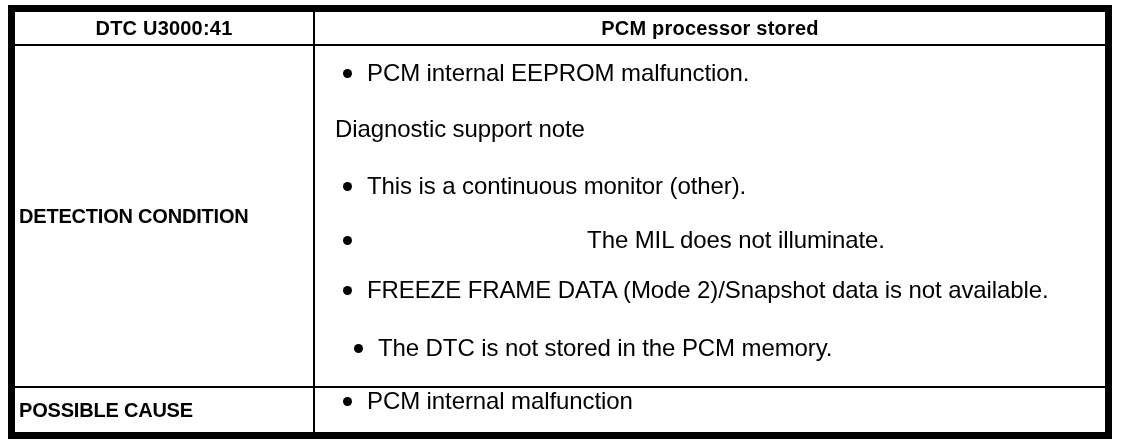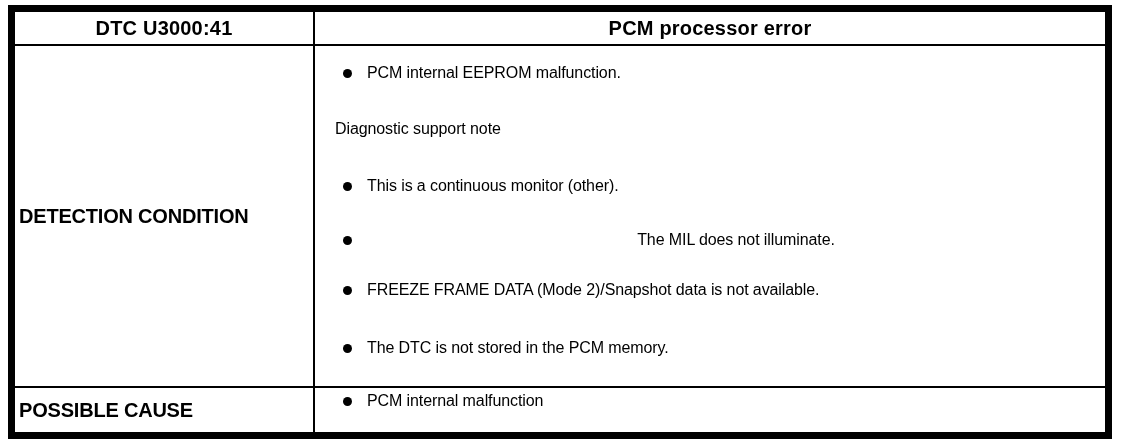--- a/index.html
+++ b/index.html
@@ -86,21 +86,21 @@
     padding: 0;
   }
   ul.bullets {
     list-style: none;
     margin: 0;
     padding: 0;
   }
   ul.bullets > li {
     position: relative;
     padding-left: 52px;
-    font-size: 16px;
+    font-size: 24px;
     line-height: 26px;
     letter-spacing: -0.1px;
   }
   ul.bullets > li .dot {
     position: absolute;
     left: 28px;
     top: 9px;
     width: 9px;
     height: 9px;
     border-radius: 50%;
@@ -110,40 +110,40 @@
     font-weight: normal;
     padding-left: 20px;
   }
 
   
   .detect-list > li.b1 { margin-top: 14px; }
   .detect-list > li.note { margin-top: 30px; }
   .detect-list > li.b2 { margin-top: 31px; }
   .detect-list > li.b3 { margin-top: 28px; text-align: center; }
   .detect-list > li.b4 { margin-top: 24px; }
-  .detect-list > li.b5 { margin-top: 32px; }
+  .detect-list > li.b5 { margin-top: 32px; margin-left: 11px; }
 
   .cause-list > li.c1 { }
 </style>
 </head>
 <body>
 
 <div class="page">
 
   <div class="dtc-table">
     <table>
       <colgroup>
         <col class="label-col">
         <col>
       </colgroup>
       <tbody>
 
         <tr class="row-header">
           <td class="hdr-cell" style="height: 32px;">DTC U3000:41</td>
-          <td class="hdr-cell" style="height: 32px;">PCM processor error</td>
+          <td class="hdr-cell" style="height: 32px;">PCM processor stored</td>
         </tr>
 
         <tr class="row-detection">
           <td class="label-cell label-mid">
             <span class="label-text">DETECTION CONDITION</span>
           </td>
           <td class="content-cell">
             <ul class="bullets detect-list">
               <li class="b1">
                 <span class="dot"></span>

